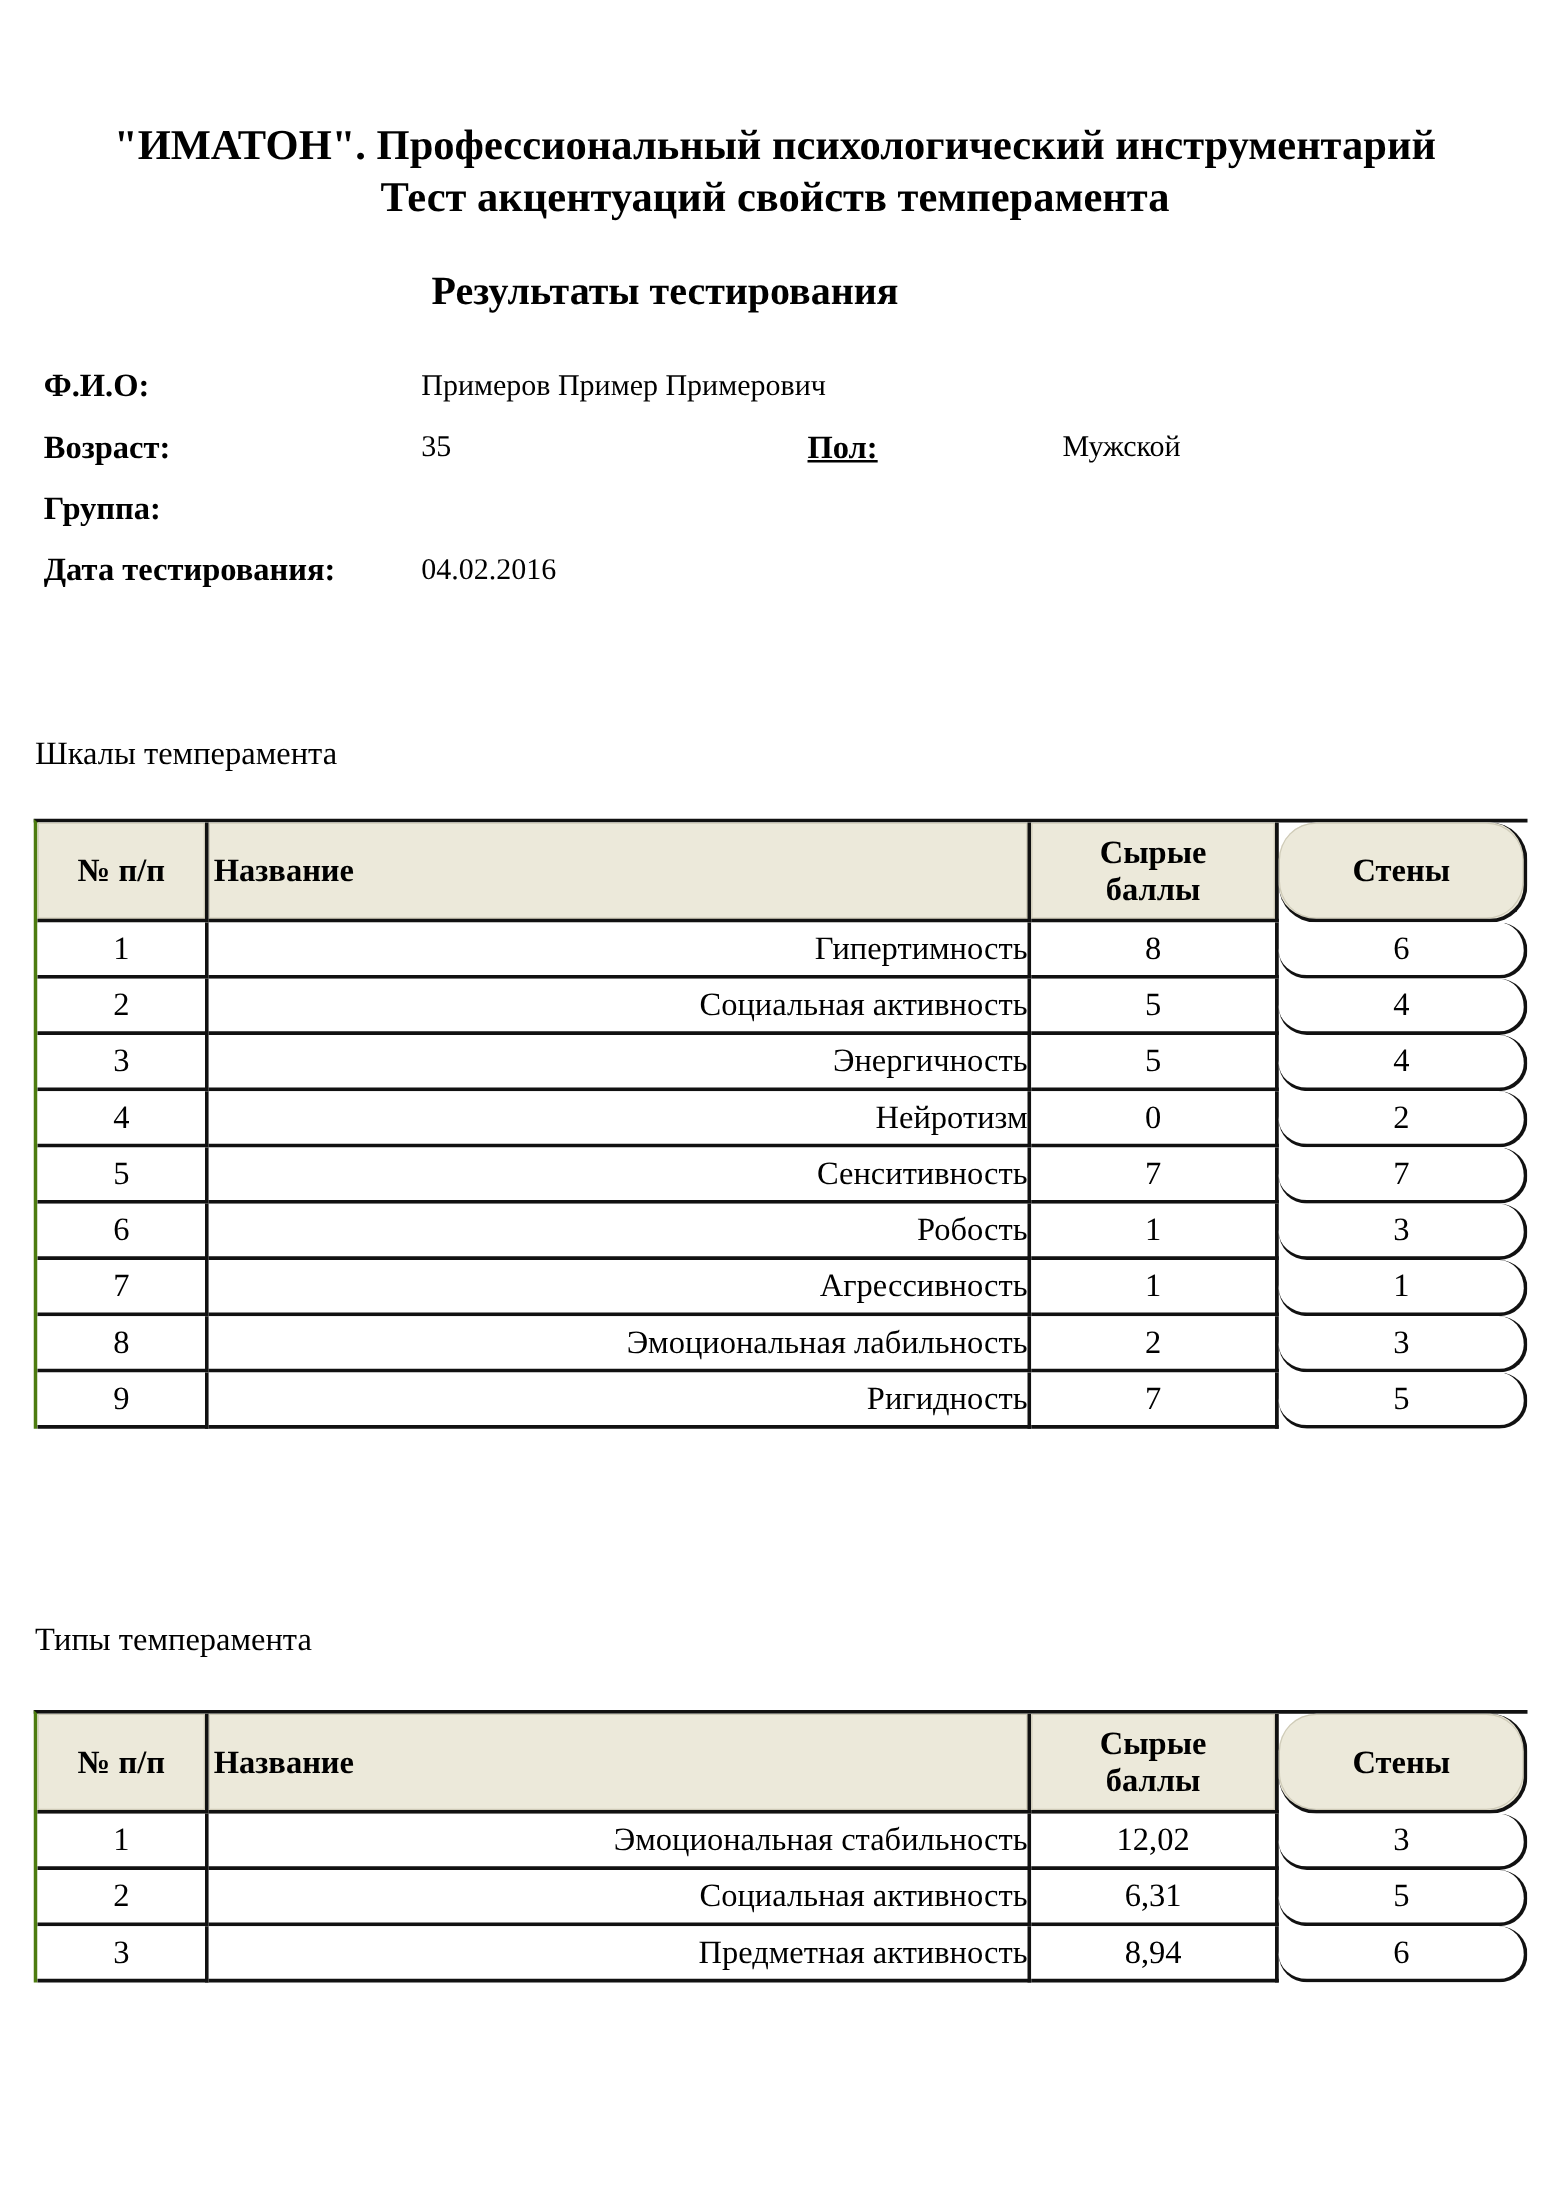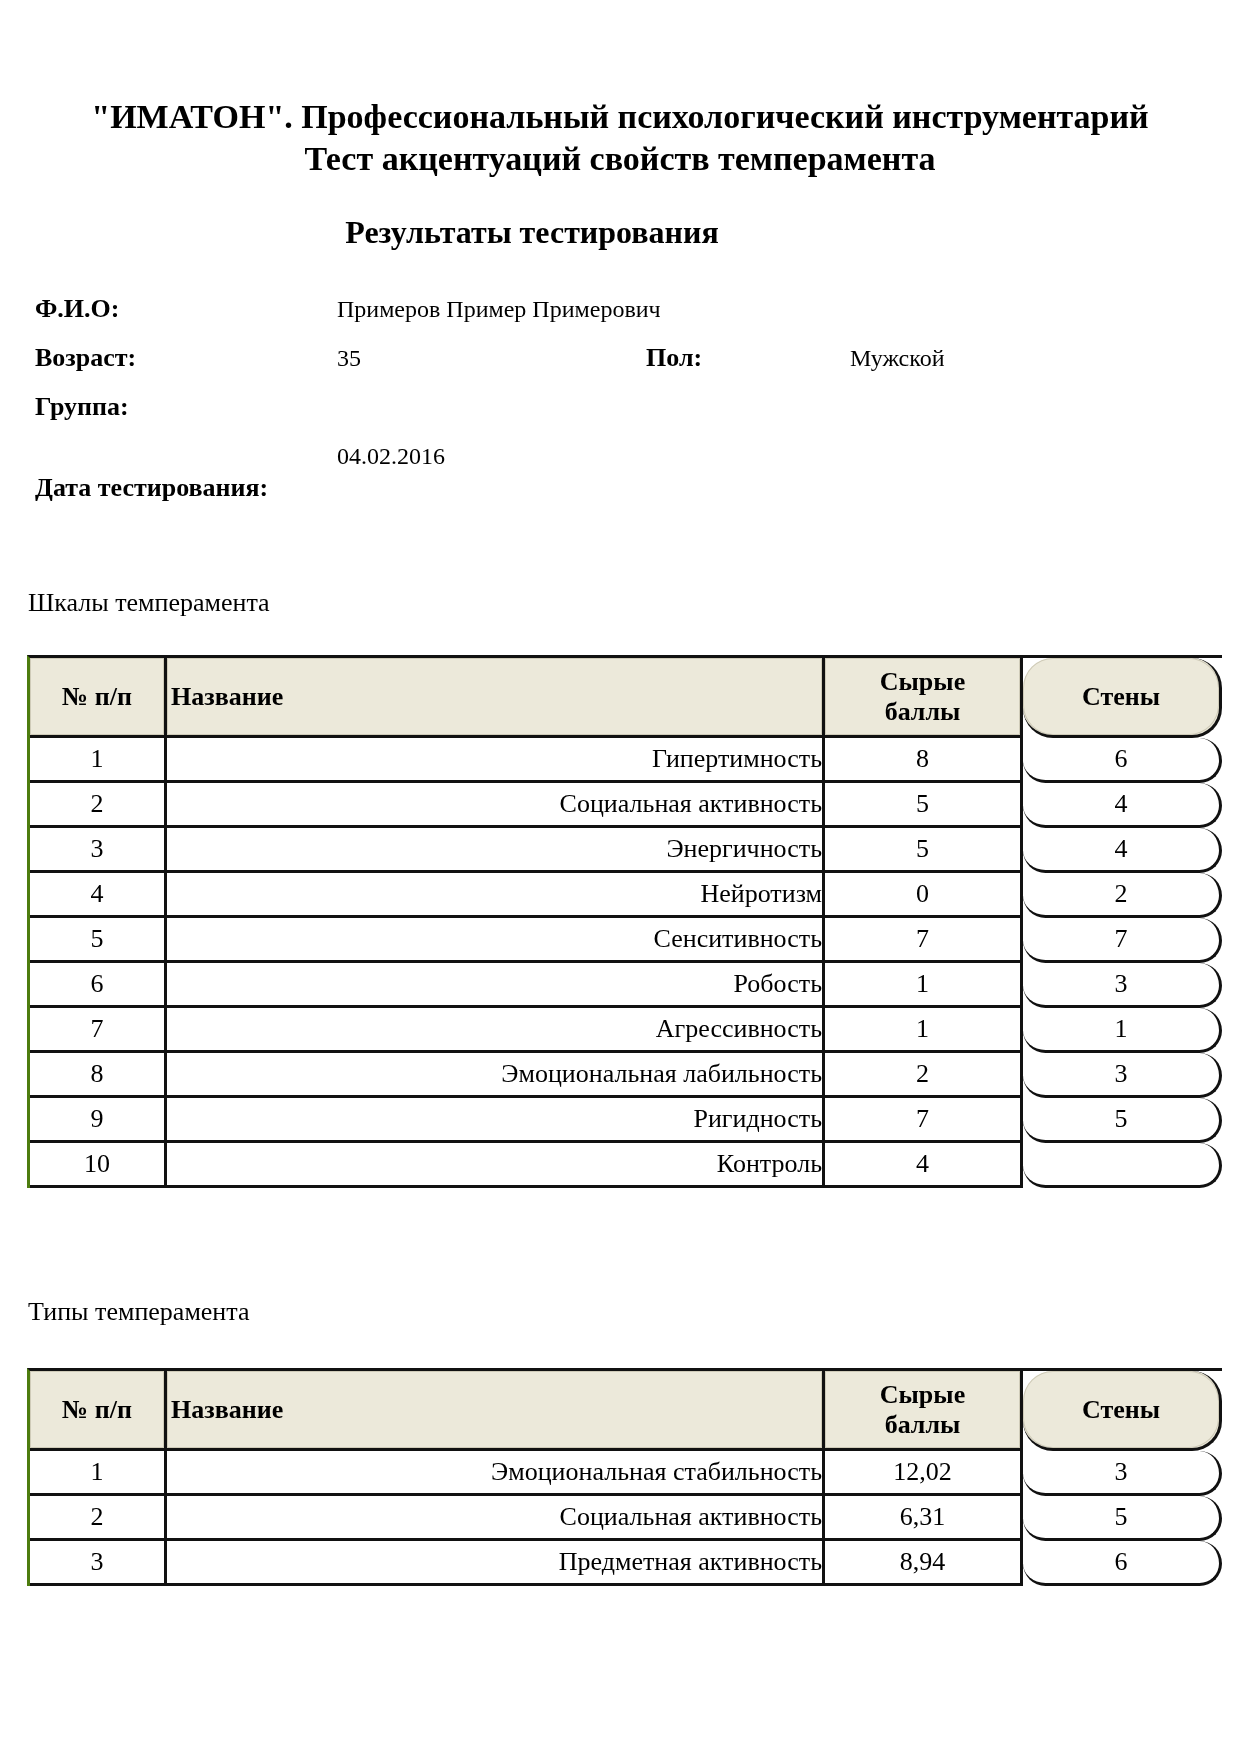--- a/index.html
+++ b/index.html
@@ -47,27 +47,27 @@
 <div class="abs title title1">"ИМАТОН". Профессиональный психологический инструментарий</div>
 <div class="abs title title2">Тест акцентуаций свойств темперамента</div>
 <div class="abs subtitle">Результаты тестирования</div>
 
 <div>
   <div class="abs info-label" style="left:35px; top:293px;">Ф.И.О:</div>
   <div class="abs info-value" style="left:337px; top:293px;">Примеров Пример Примерович</div>
 
   <div class="abs info-label" style="left:35px; top:342px;">Возраст:</div>
   <div class="abs info-value" style="left:337px; top:342px;">35</div>
-  <div class="abs info-label" style="left:646px; top:342px;">Пол:</div>
+  <div class="abs info-label" style="left:646px; top:342px;text-decoration:underline;">Пол:</div>
   <div class="abs info-value" style="left:850px; top:342px;">Мужской</div>
 
   <div class="abs info-label" style="left:35px; top:391px;">Группа:</div>
   <div class="abs info-value" style="left:337px; top:391px;"></div>
 
-  <div class="abs info-label" style="left:35px; top:440px;margin-top:32px;">Дата тестирования:</div>
+  <div class="abs info-label" style="left:35px; top:440px;">Дата тестирования:</div>
   <div class="abs info-value" style="left:337px; top:440px;">04.02.2016</div>
 </div>
 
 <div class="abs section-heading" style="top:587px;">Шкалы темперамента</div>
 
 <table class="data" style="top:655px;">
   <colgroup>
     <col style="width:137px">
       <col style="width:658px">
       <col style="width:198px">
@@ -129,26 +129,20 @@
       <td class="c-name">Эмоциональная лабильность</td>
       <td class="c-raw">2</td>
       <td class="c-sten">3</td>
     </tr>
     <tr>
       <td class="c-num">9</td>
       <td class="c-name">Ригидность</td>
       <td class="c-raw">7</td>
       <td class="c-sten">5</td>
     </tr>
-    <tr>
-      <td class="c-num">10</td>
-      <td class="c-name">Контроль</td>
-      <td class="c-raw">4</td>
-      <td class="c-sten"></td>
-    </tr>
   </tbody>
 </table>
 
 <div class="abs section-heading" style="top:1296px;">Типы темперамента</div>
 
 <table class="data" style="top:1368px;">
   <colgroup>
     <col style="width:137px">
       <col style="width:658px">
       <col style="width:198px">

